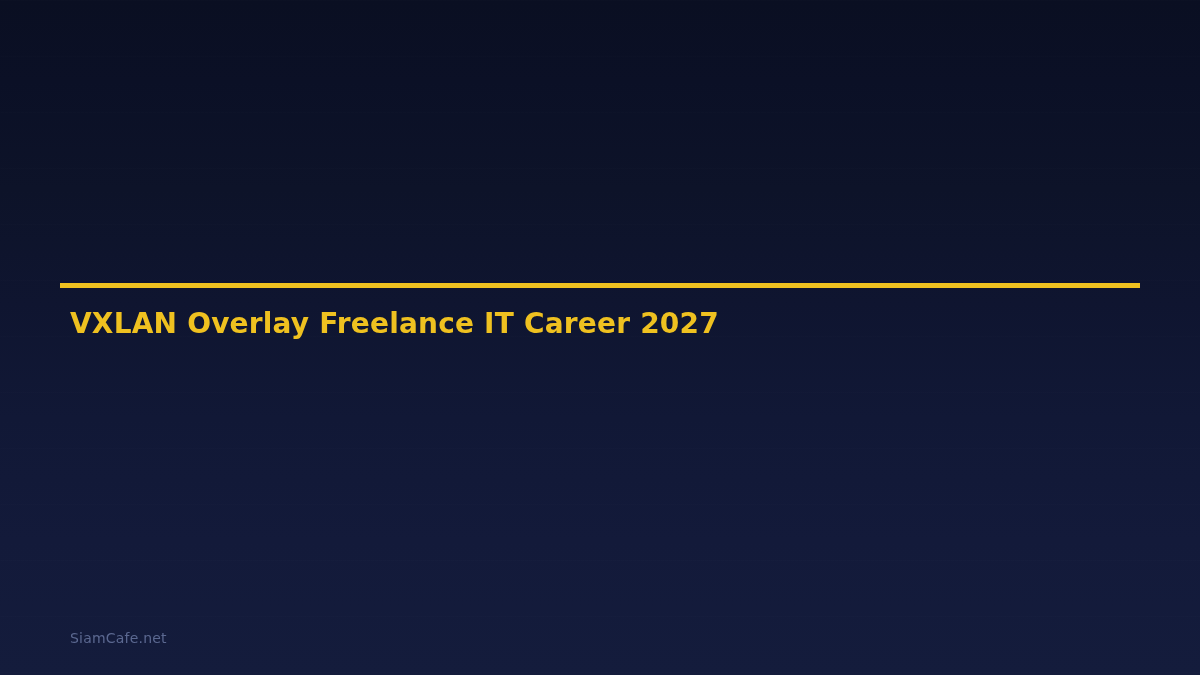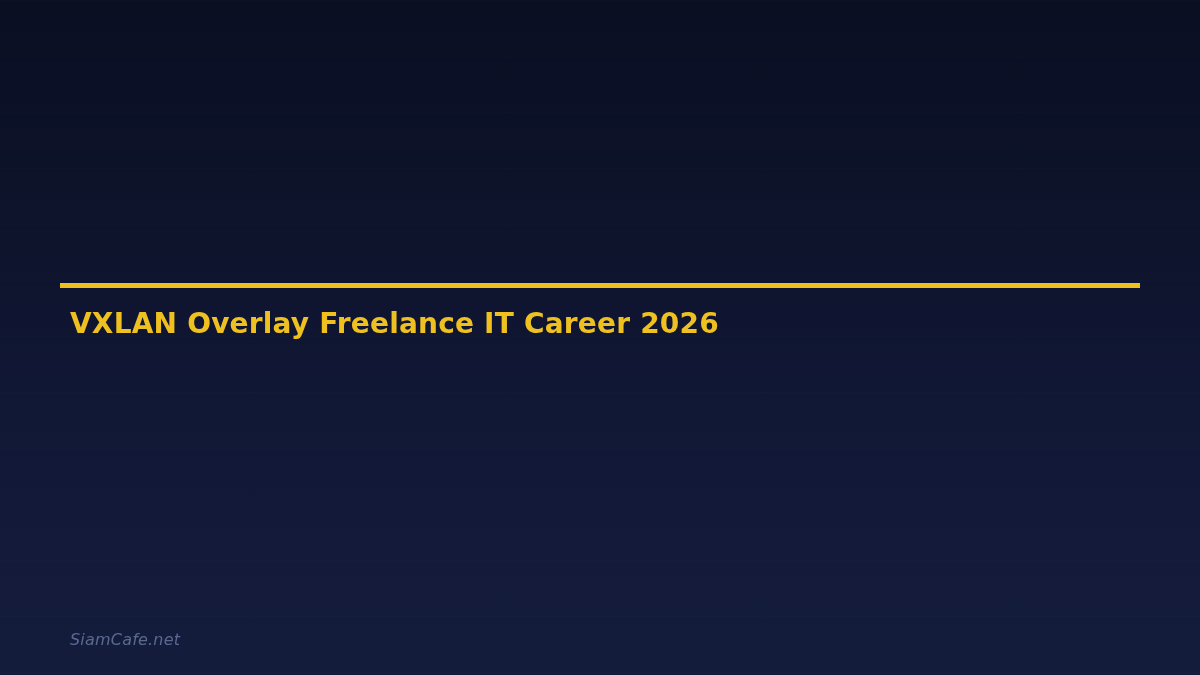--- a/index.html
+++ b/index.html
@@ -70,33 +70,32 @@
     letter-spacing: 0.2px;
     color: #efc120;
     line-height: 1.2;
   }
 
   .watermark {
     position: absolute;
     left: 70px;
     top: 630px;
     font-family: "DejaVu Sans", "Liberation Sans", sans-serif;
-    font-size: 16px;
+    font-size: 14px;
     font-weight: normal;
     color: #5b6890;
     letter-spacing: 0.2px;
     line-height: 1.2;
-    font-style: italic;
   }
 </style>
 </head>
 <body>
 
 <div id="slide">
 
   <div class="title-block">
     <div class="accent-rule"></div>
-    <h1 class="slide-title">VXLAN Overlay Freelance IT Career 2026</h1>
+    <h1 class="slide-title">VXLAN Overlay Freelance IT Career 2027</h1>
   </div>
 
   <div class="watermark">SiamCafe.net</div>
 
 </div>
 
 </body></html>

